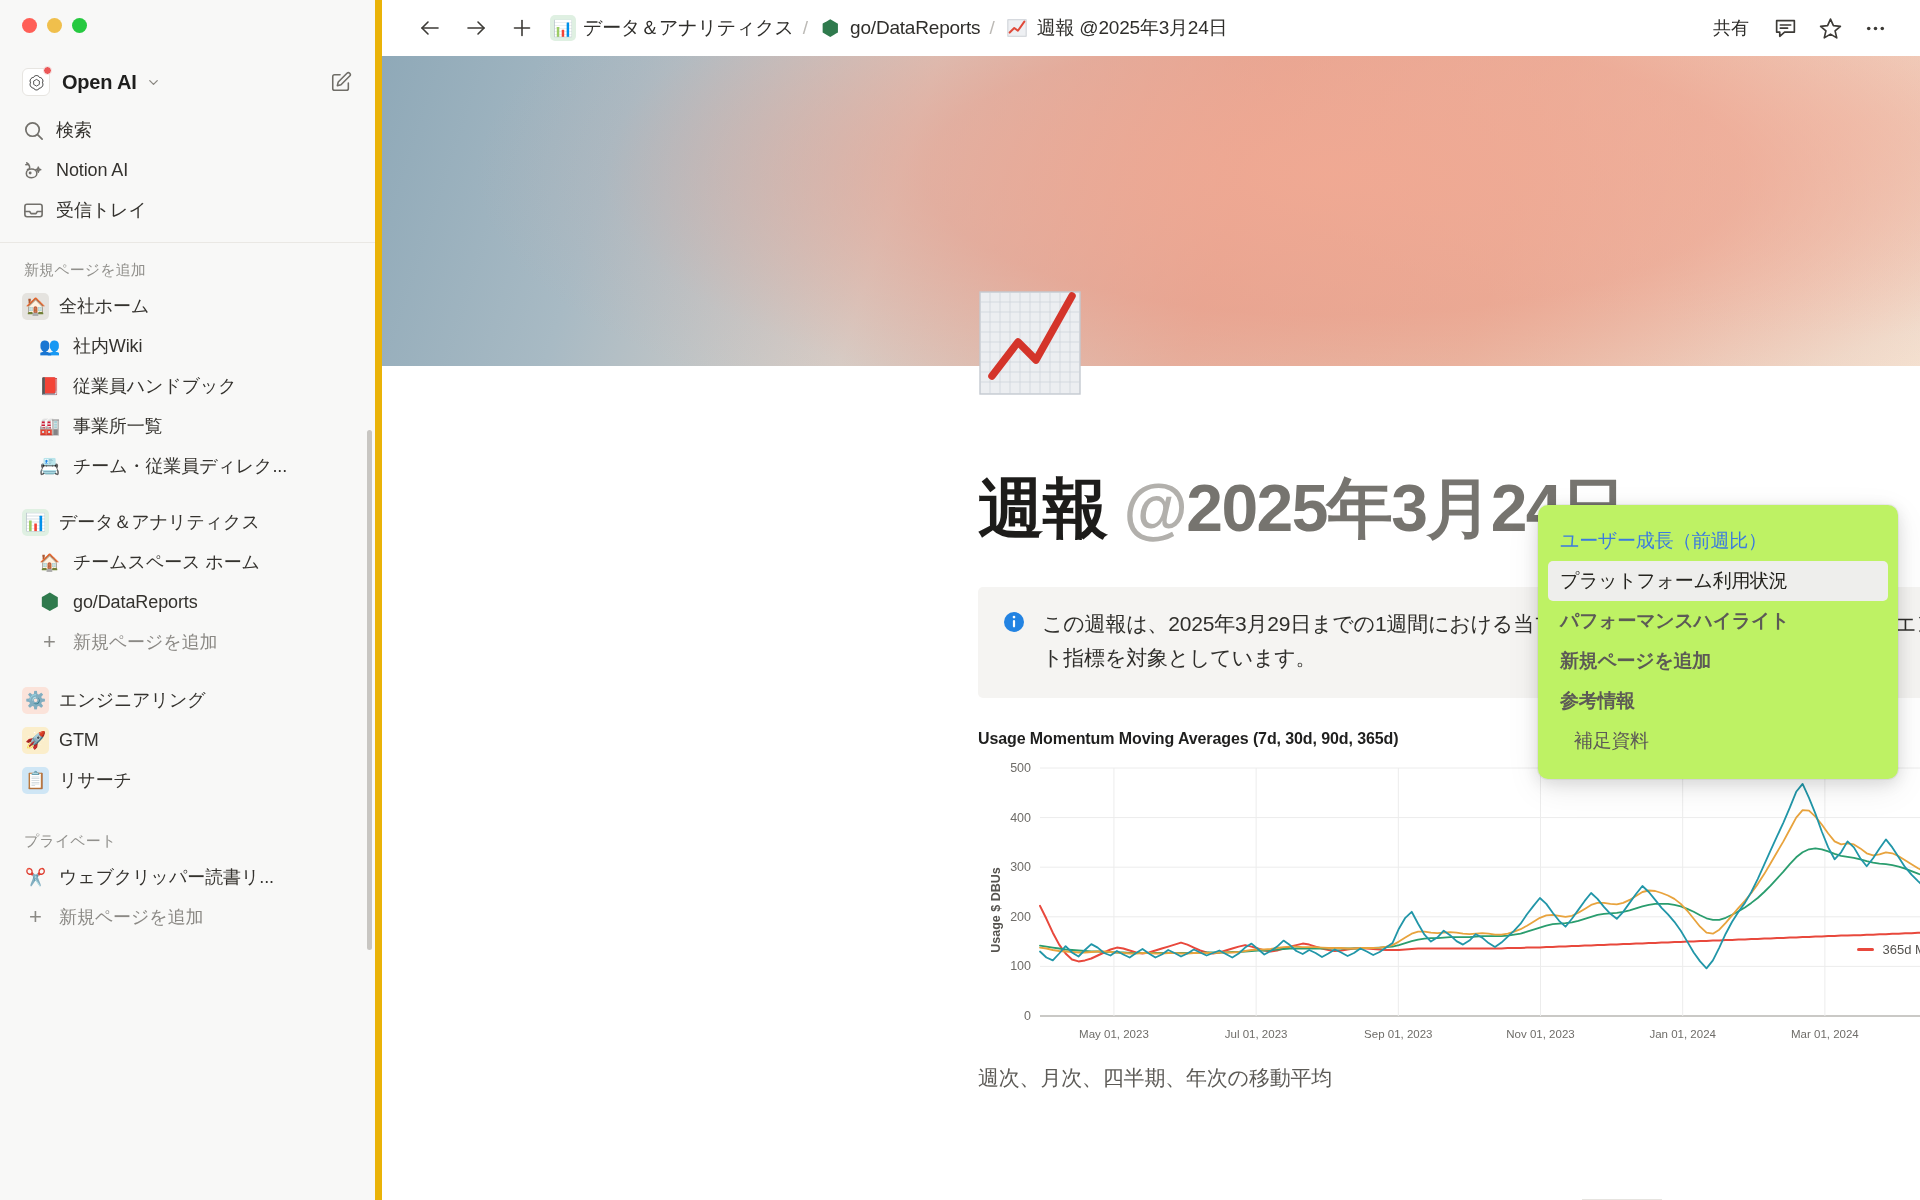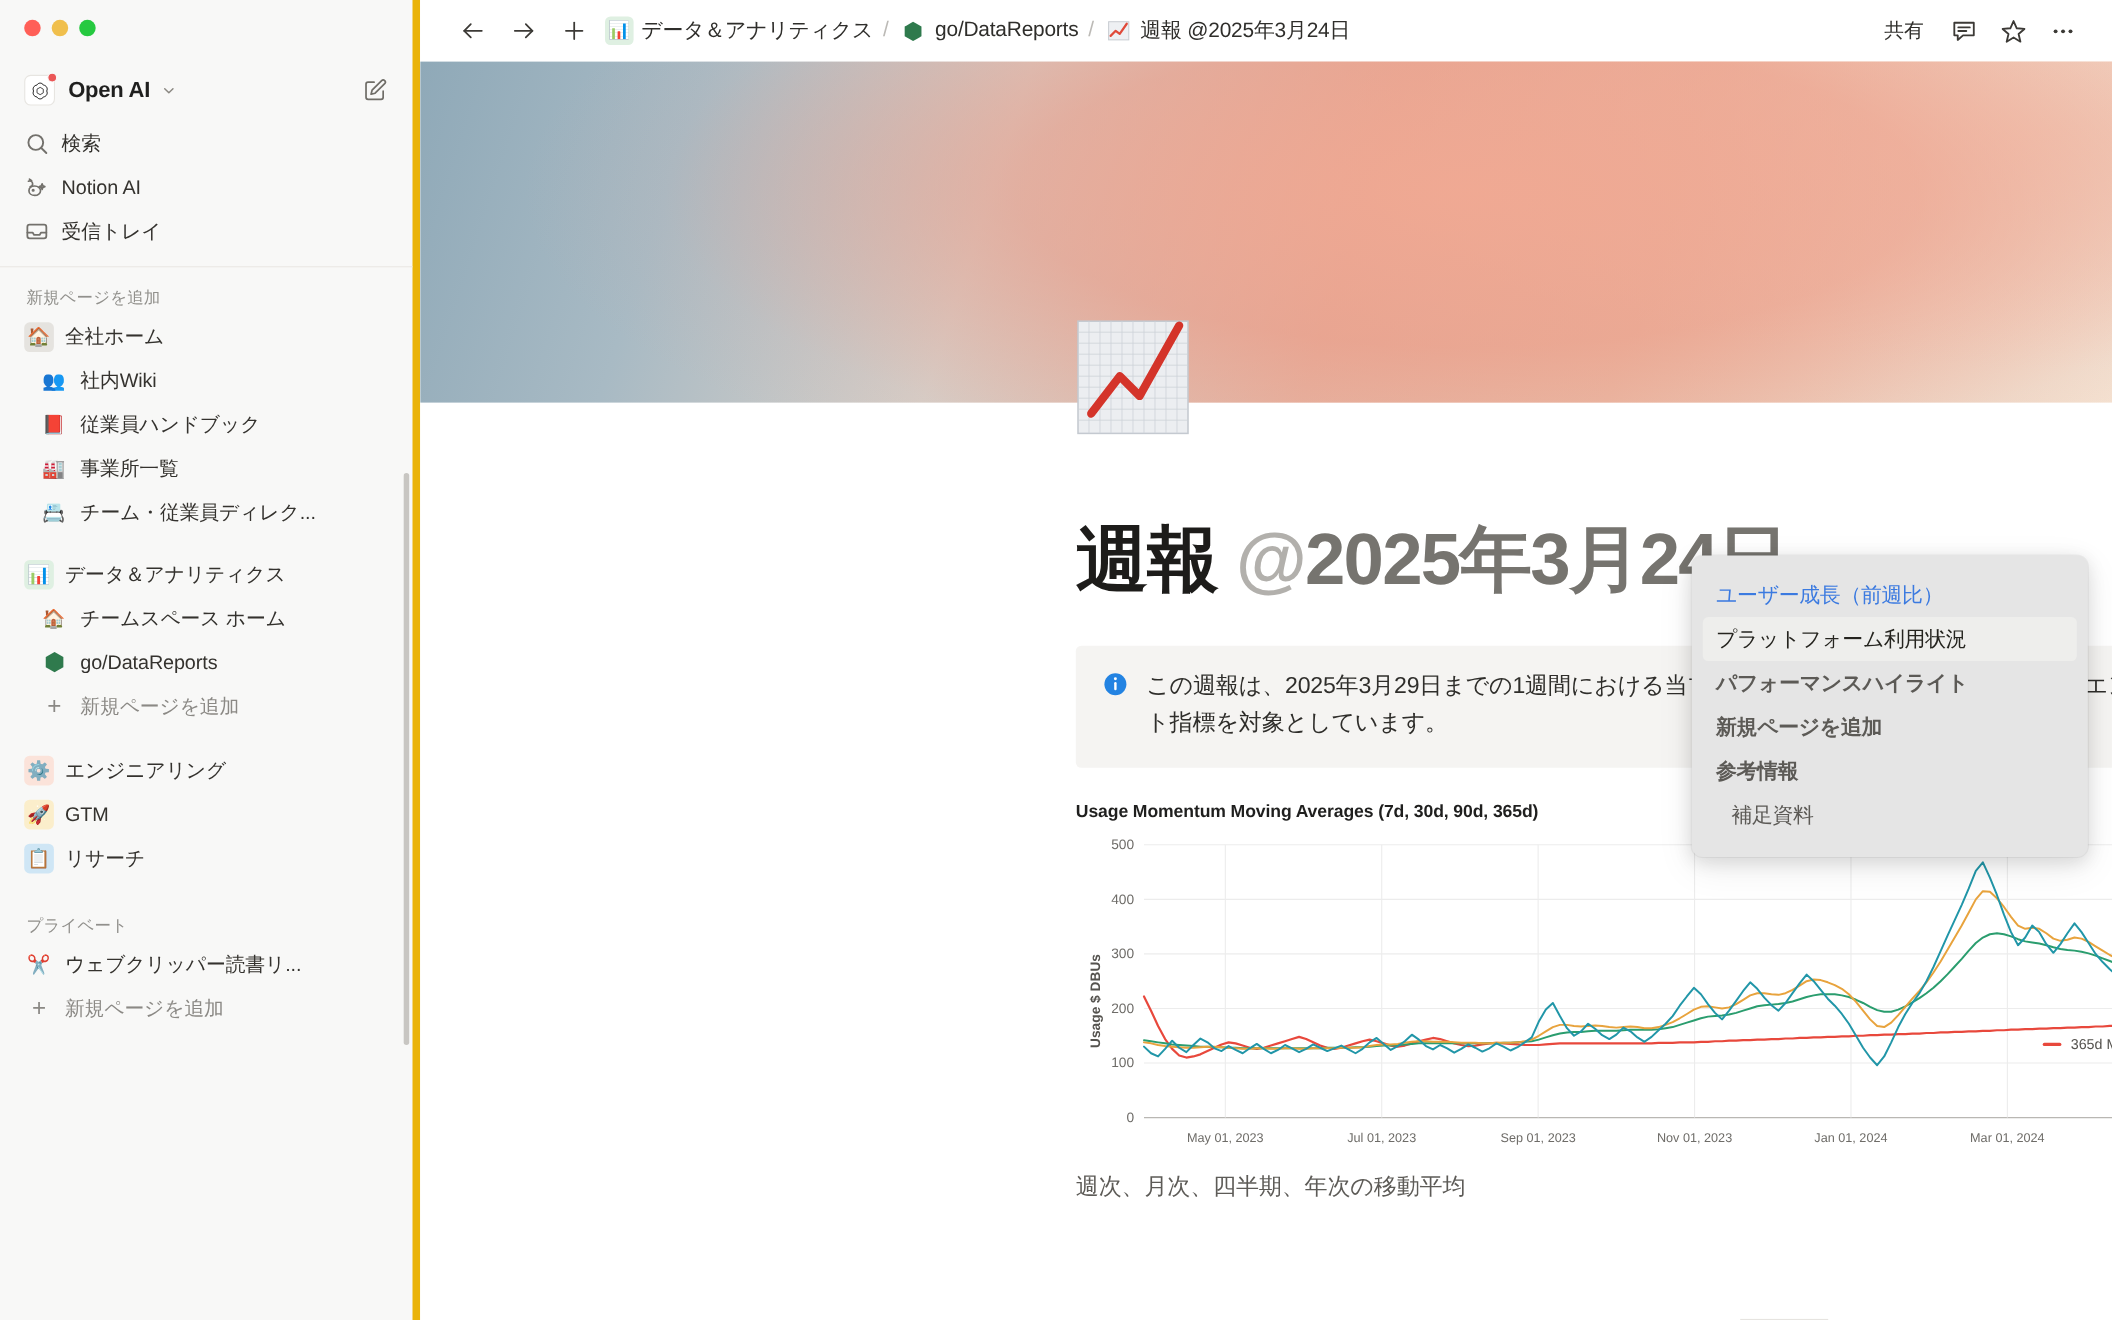--- a/index.html
+++ b/index.html
@@ -173,21 +173,21 @@
   #chart-legend .lg-txt { font-size: 13px; color: #55534f; white-space: nowrap; }
   #chart-caption {
     margin: 14px 0 0 0; font-size: 21px; color: #5d5b57;
     letter-spacing: -0.2px;
   }
 
   
   #toc {
     position: absolute; right: 22px; top: 505px;
     width: 360px;
-    background: #e5e5e5; border-radius: 10px;
+    background: #bef264; border-radius: 10px;
     box-shadow: 0 0 0 1px rgba(15,15,15,0.05), 0 4px 16px rgba(15,15,15,0.12), 0 10px 34px rgba(15,15,15,0.08);
     padding: 16px 10px 18px 10px;
   }
   .toc-item {
     font-size: 19px; padding: 7px 12px; border-radius: 5px;
     color: #8a8885; cursor: pointer; letter-spacing: -0.3px;
     white-space: nowrap; overflow: hidden; text-overflow: ellipsis;
   }
   .toc-item.active { color: #3b7ae0; }
   .toc-item.hover { background: #eeeeec; color: #25241f; }

